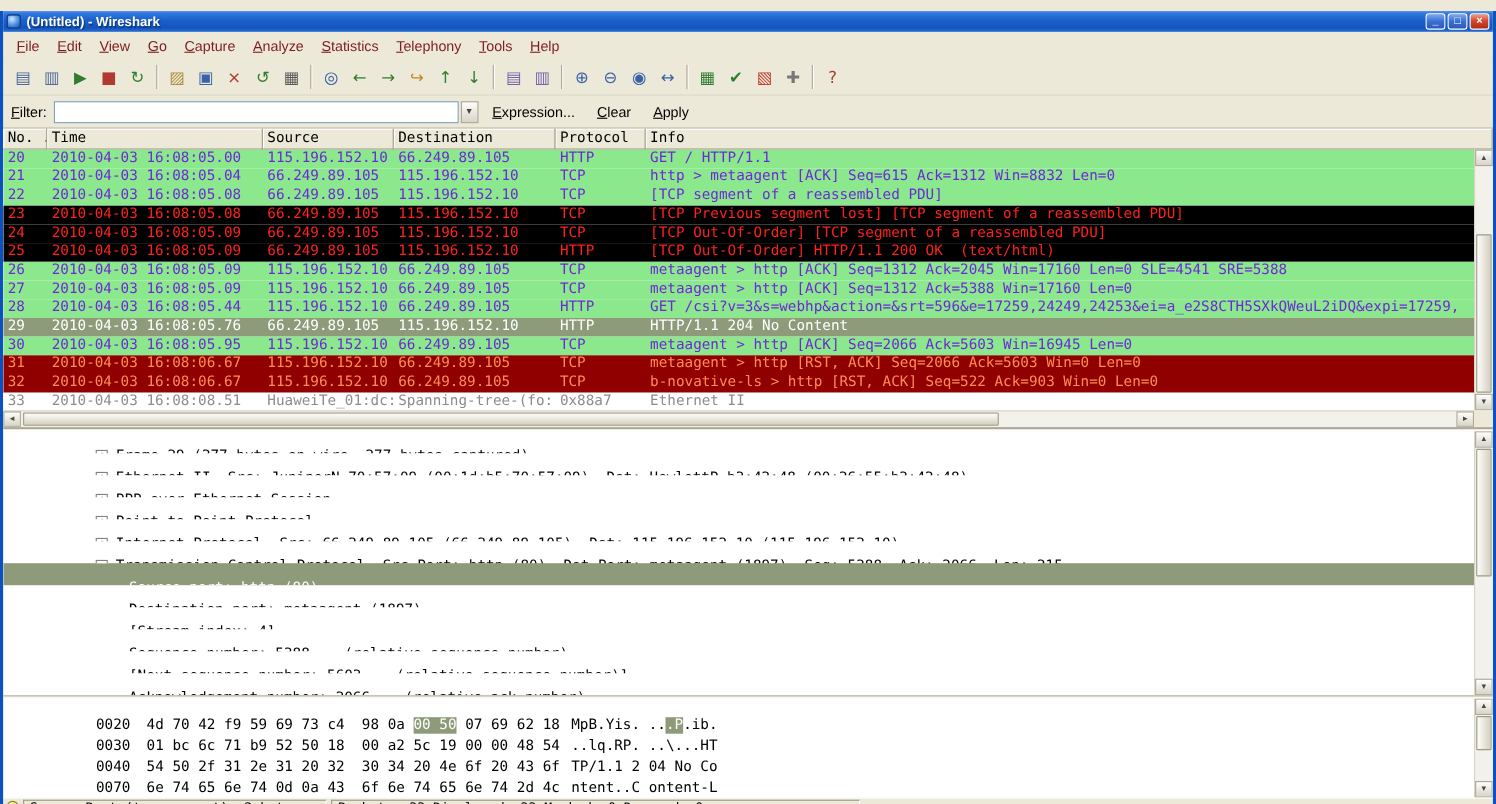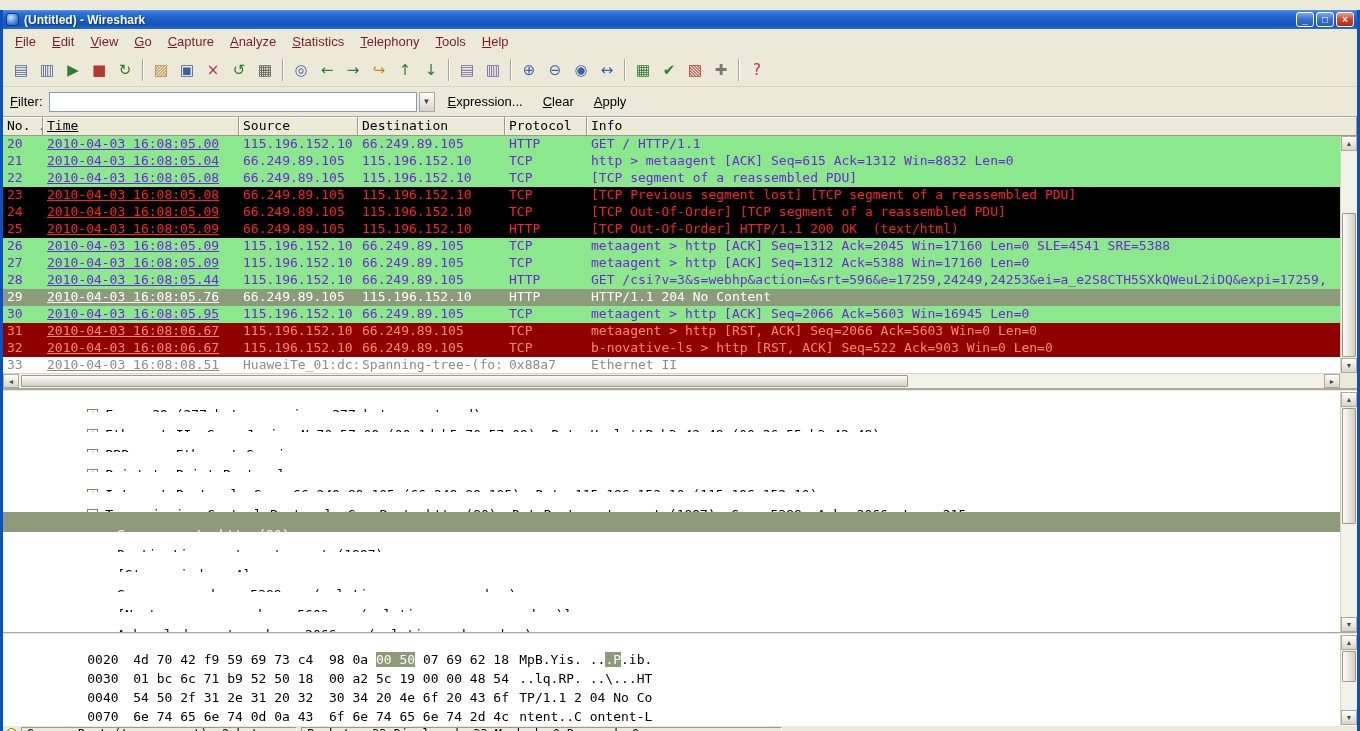--- a/index.html
+++ b/index.html
@@ -44,21 +44,21 @@
   .filter-drop { width: 16px; height: 20px; display: flex; align-items: center; justify-content: center;
     font-size: 8px; color: #444; background: linear-gradient(#fdfdfb, #d8d4c8); border: 1px solid #aca899; margin-left: 2px; }
   .flat-btn { background: transparent; border: 1px solid transparent; font-size: 13px; padding: 2px 6px;
     font-family: inherit; color: #000; }
   .flat-btn::first-letter { text-decoration: underline; }
   .packet-list { position: relative; height: 272px; background: #fff; border-bottom: 1px solid #aca899; }
   .pl-header { display: flex; height: 19px; background: #ece9d8; }
   .pl-hcell { font: 13px "DejaVu Sans Mono", "Liberation Mono", monospace; padding: 1px 4px; white-space: nowrap;
     overflow: hidden; border-right: 1px solid #9e9a87; border-bottom: 1px solid #9e9a87;
     box-shadow: inset 1px 1px 0 #fff; flex: 0 0 auto; }
-  .c-no { width: 40px; } .c-time { width: 196px; text-decoration: underline; } .c-src { width: 119px; }
+  .c-no { width: 40px; } .c-time { width: 196px; } .c-src { width: 119px; }
   .c-dst { width: 147px; } .c-proto { width: 82px; } .c-info { flex: 1 1 auto; width: auto; }
   .pl-rows { position: absolute; top: 19px; left: 0; right: 17px; bottom: 15px; overflow: hidden; }
   .prow { display: flex; height: 17px; line-height: 17px; white-space: pre; }
   .prow .cell { font: 13px "DejaVu Sans Mono", "Liberation Mono", monospace; padding: 0 4px; overflow: hidden;
     white-space: pre; flex: 0 0 auto; }
   .prow .c-info { flex: 1 1 auto; }
   .prow.green  { background: #8ce88c; color: #6d28d9; }
   .prow.badtcp { background: #000000; color: #ff2020; }
   .prow.rst    { background: #900000; color: #ff8c55; }
   .prow.selected { background: #8e9b7a; color: #fff; }

